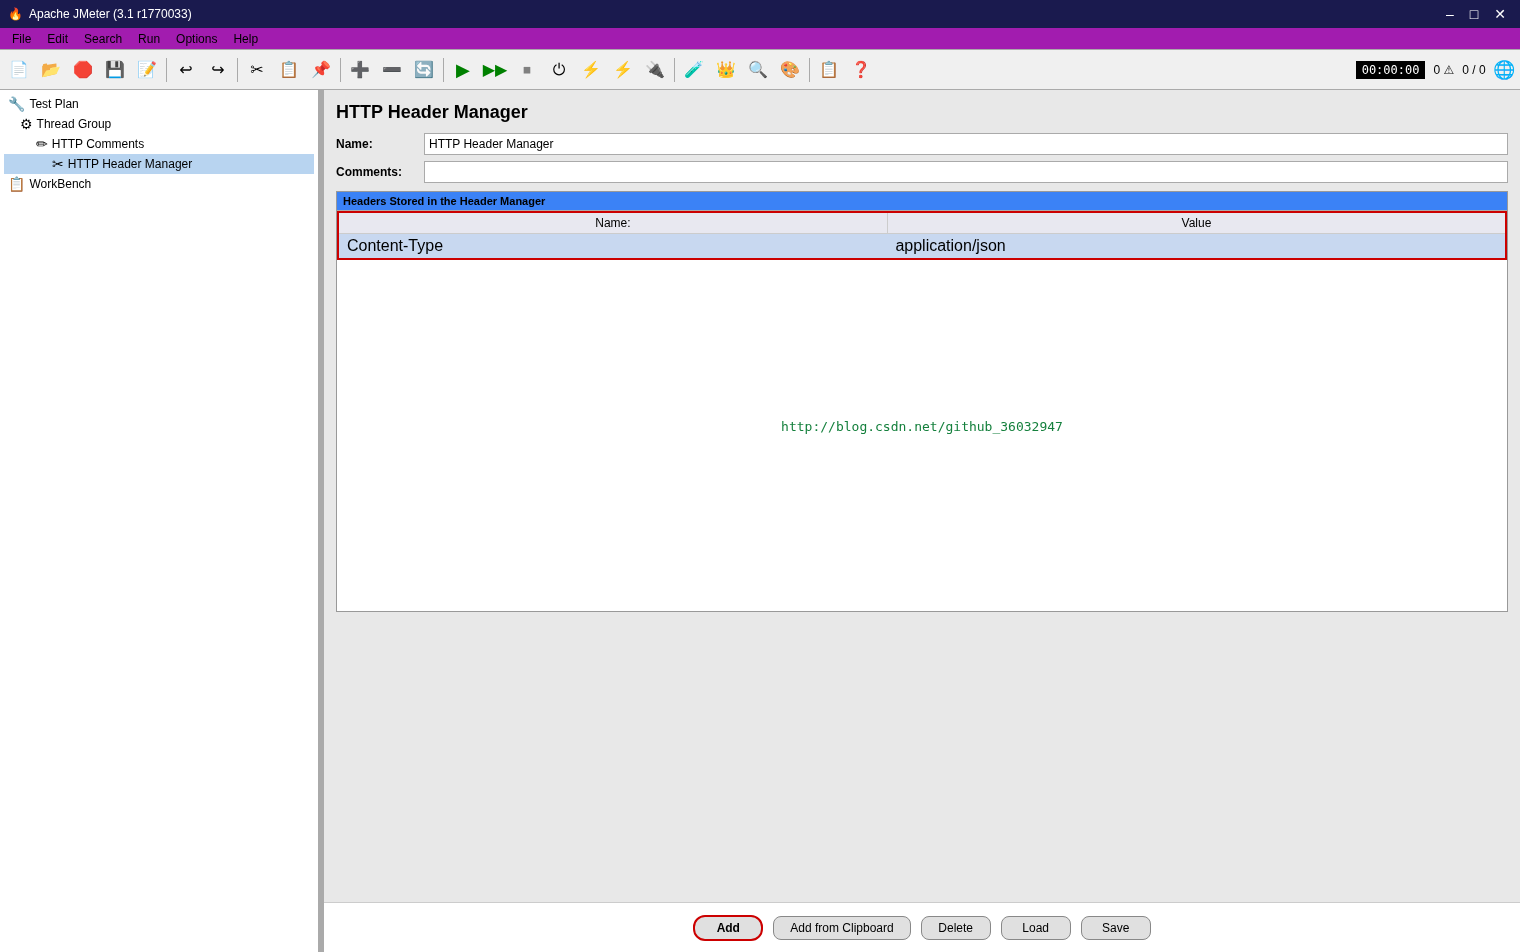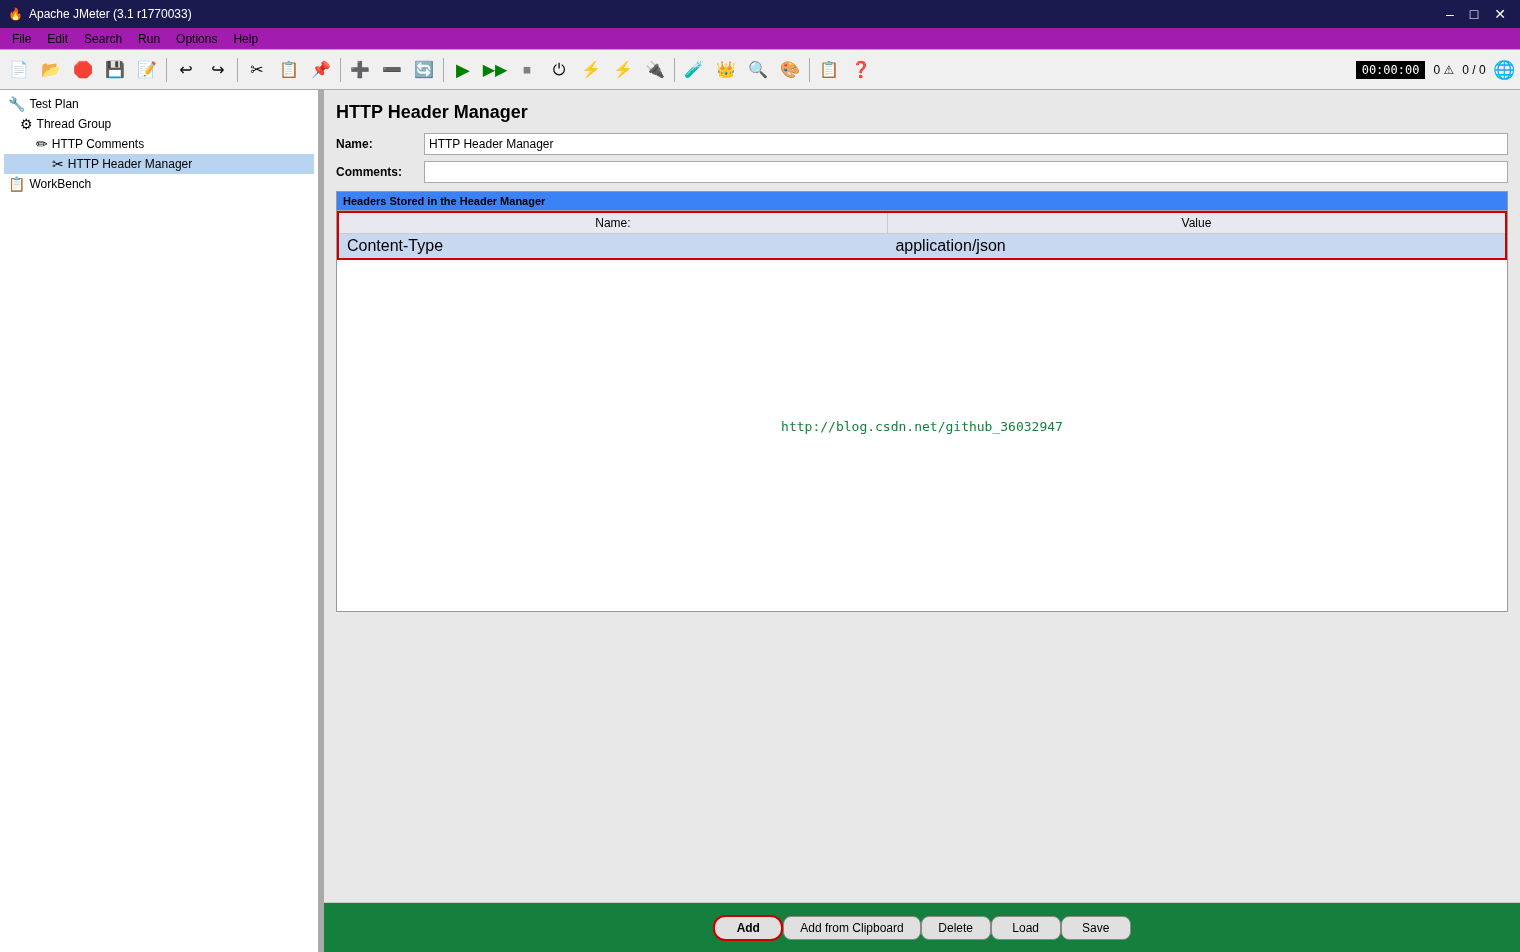--- a/index.html
+++ b/index.html
@@ -195,24 +195,25 @@
       font-family: monospace;
       pointer-events: none;
       top: 50%;
       left: 50%;
       transform: translate(-50%, -50%);
     }
 
     
     #bottom-bar {
       height: 50px;
-      background: #15803d;
+      background: #ffffff;
       display: flex;
       align-items: center;
       justify-content: center;
+      gap: 10px;
       border-top: 1px solid #ccc;
     }
     .bottom-btn {
       padding: 4px 16px;
       font-size: 12px;
       border: 1px solid #888;
       background: #e0e0e0;
       cursor: pointer;
       border-radius: 8px;
       min-width: 70px;

